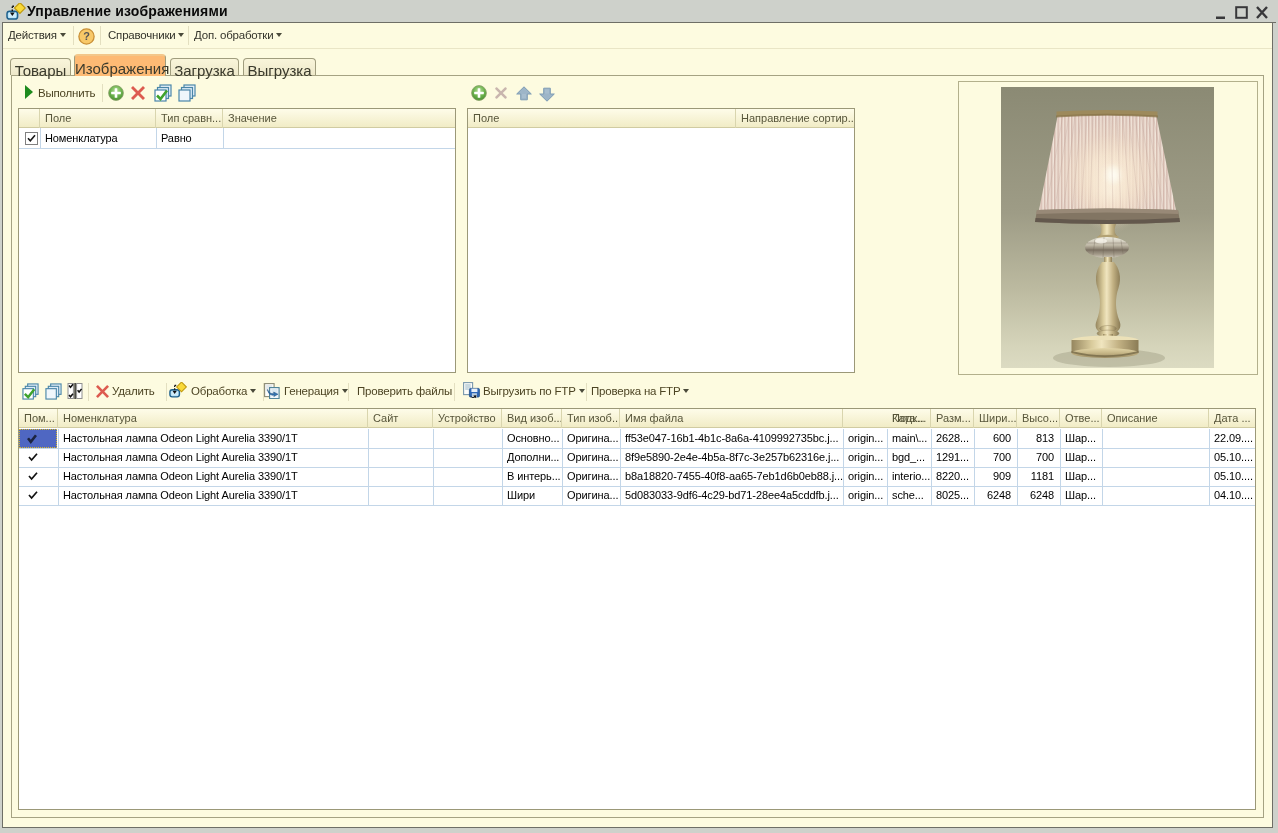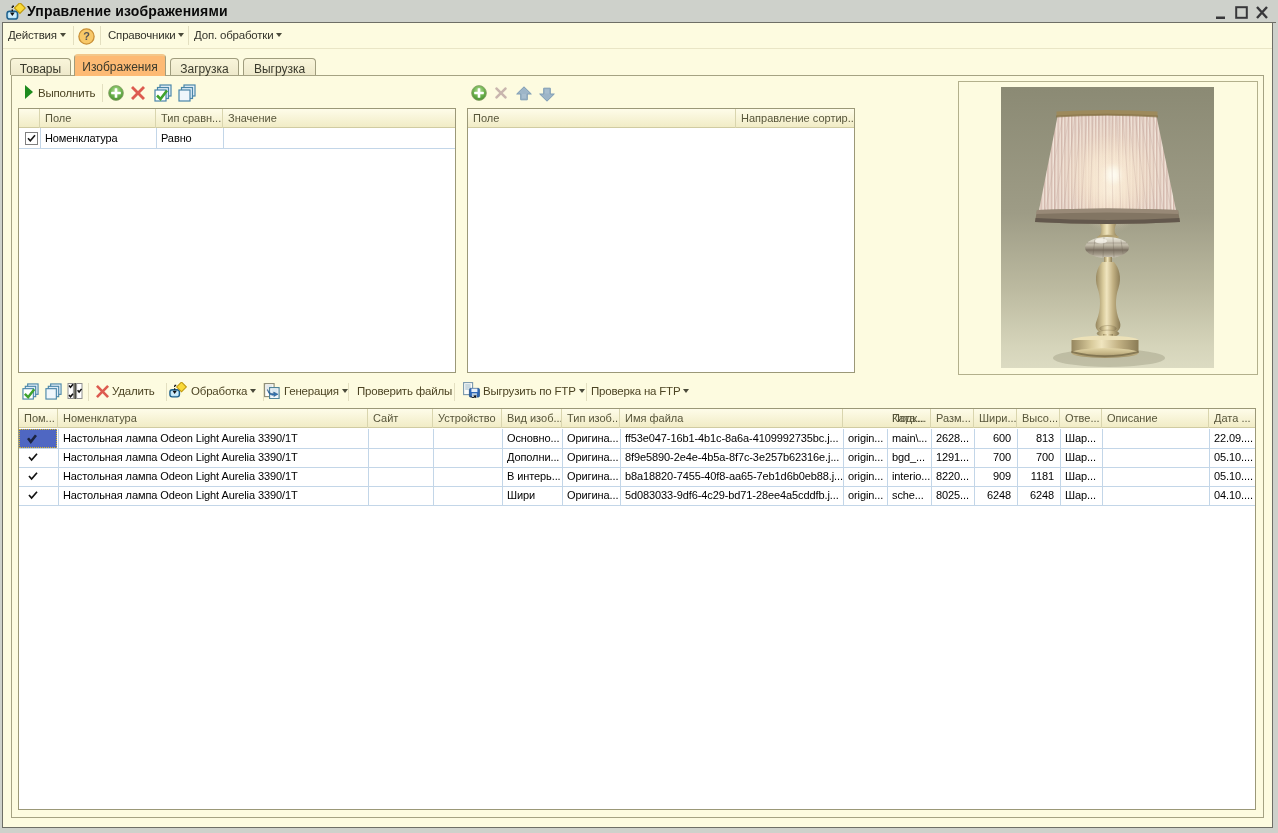--- a/index.html
+++ b/index.html
@@ -13,21 +13,21 @@
 #darkline-top { left:2px; top:22px; width:1274px; height:1px; background:#6e6e66; }
 #border-left { left:2px; top:22px; width:1px; height:805px; background:#6e6e66; }
 #border-right { left:1272px; top:22px; width:1px; height:805px; background:#6e6e66; }
 #border-bottom { left:2px; top:827px; width:1271px; height:1px; background:#6e6e66; }
 
 #menubar { left:3px; top:23px; width:1269px; height:26px; background:#fdfbe0; border-bottom:1px solid #e9e5c6; font-size:11.5px; letter-spacing:-0.2px; color:#33332a; }
 .menuitem { position:absolute; top:6px; }
 .msep { position:absolute; top:3px; width:1px; height:19px; background:#e3dfc0; }
 .darr { display:inline-block; width:0; height:0; border-left:3.5px solid transparent; border-right:3.5px solid transparent; border-top:4px solid #4a4a3a; vertical-align:2px; margin-left:3px;}
 
-.tab { position:absolute; height:17px; border:1px solid #a09d7e; border-bottom:none; border-radius:4px 4px 0 0; background:linear-gradient(#f9f5da,#eee9cb); font-size:12px; color:#3a3a2c; text-align:center; padding-top:3px; }
+.tab { position:absolute; height:17px; border:1px solid #a09d7e; border-bottom:none; border-radius:4px 4px 0 0; background:linear-gradient(#f9f5da,#eee9cb); font-size:15px; color:#3a3a2c; text-align:center; padding-top:3px; }
 #tab-active { background:#fdba74; border-top:2px solid #f3c78a; height:22px; z-index:5; padding-top:4px;}
 #page { left:11px; top:75px; width:1253px; height:743px; border:1px solid #a5a283; background:#fdfbe0; }
 
 .tbl { position:absolute; background:#fff; border:1px solid #9b9878; }
 .thead { position:absolute; left:0; top:0; right:0; height:19px; background:linear-gradient(#fefce9,#f1ecc6); border-bottom:1px solid #d0cba2; }
 .th { position:absolute; top:0; height:19px; font-size:11px; color:#57553a; padding:3px 0 0 5px; border-right:1px solid #d9d5ae; white-space:nowrap; overflow:hidden; }
 .cell { position:absolute; font-size:11px; letter-spacing:-0.1px; color:#000; height:19px; padding:3px 0 0 5px; white-space:nowrap; overflow:hidden; }
 .rowline { position:absolute; height:1px; background:#c3d6e8; }
 .colline { position:absolute; width:1px; background:#c3d6e8; }
 

